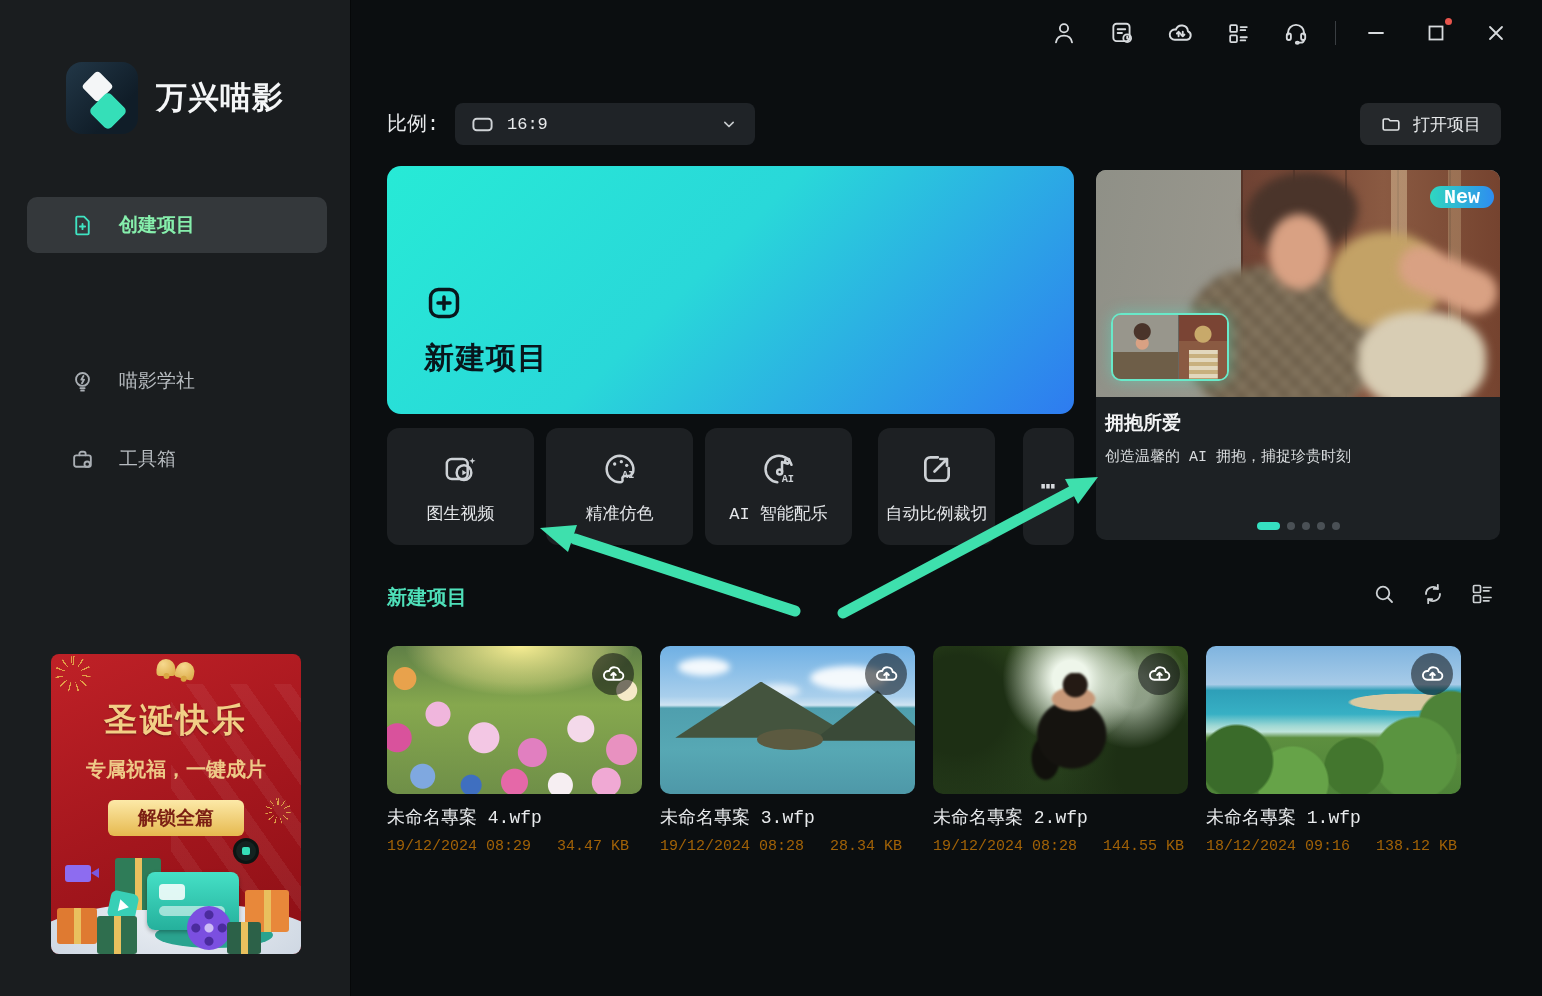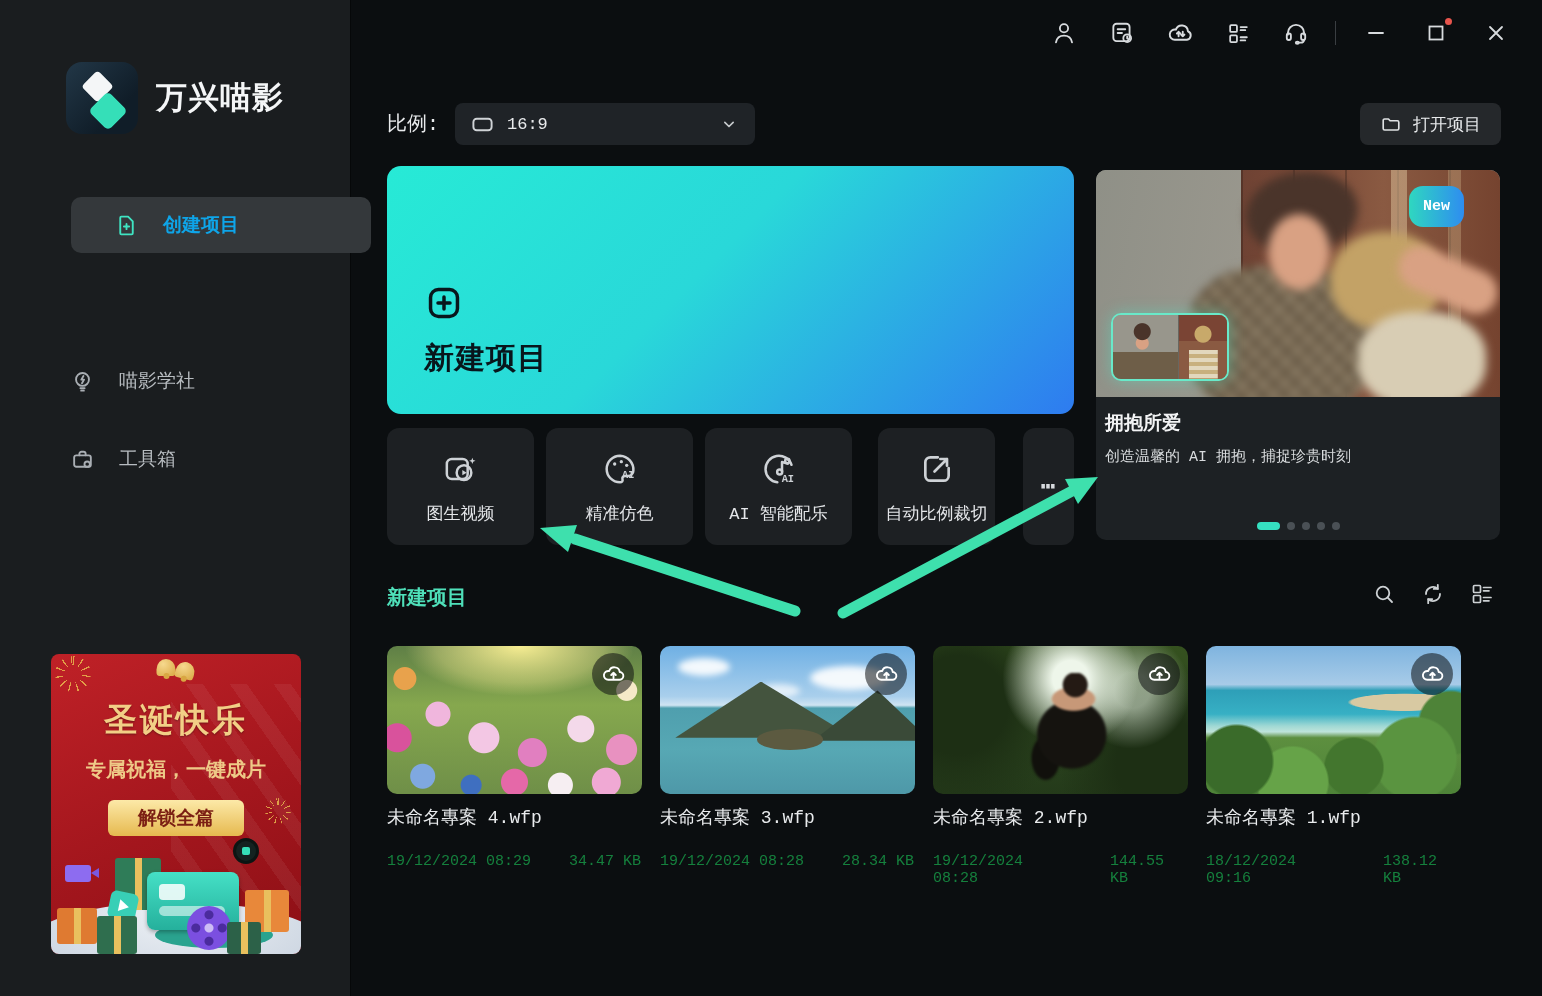--- a/index.html
+++ b/index.html
@@ -9,21 +9,21 @@
 
   
   .sidebar { position:absolute; left:0; top:0; width:351px; height:996px; background:#1a1d1f; border-right:1px solid #060809; }
   .logo-row { position:absolute; left:66px; top:62px; display:flex; align-items:center; gap:18px; }
   .logo-mark { position:relative; width:72px; height:72px; border-radius:16px; background:linear-gradient(135deg,#223747 0%,#101d28 70%); overflow:hidden; }
   .logo-mark .d1 { position:absolute; left:20px; top:13px; width:23px; height:23px; background:#f4f6f7; transform:rotate(45deg); border-radius:4px; }
   .logo-mark .d2 { position:absolute; left:28px; top:35px; width:28px; height:28px; background:#35dfb8; transform:rotate(45deg); border-radius:5px; }
   .logo-text { font-size:31px; font-weight:800; color:#f4f6f7; letter-spacing:1px; }
 
   .nav-item { position:absolute; left:27px; width:300px; height:56px; border-radius:10px; display:flex; align-items:center; gap:24px; padding-left:42px; color:#b7bcc0; font-size:19px; cursor:pointer; }
-  .nav-item.active { background:#34383b; color:#0ea5e9; font-weight:700;margin-left:44px; }
+  .nav-item.active { background:#34383b; color:#86efac; font-weight:700; }
   .nav-item .ic { width:26px; height:26px; display:flex; align-items:center; justify-content:center; color:#a9aeb3; }
   .nav-item.active .ic { color:#3fe4c2; }
 
   
   .xmas { position:absolute; left:51px; top:654px; width:250px; height:300px; border-radius:8px; overflow:hidden; background:linear-gradient(155deg,#bf2127 0%,#a3161d 55%,#8c0f15 100%); }
   .xmas .sheen { position:absolute; right:-20px; top:30px; width:150px; height:230px; background:repeating-linear-gradient(55deg,rgba(255,255,255,.06) 0 14px,transparent 14px 36px); }
   .spark { position:absolute; width:36px; height:36px; border-radius:50%; background:repeating-conic-gradient(#e9b84e 0 5deg,transparent 5deg 32deg); -webkit-mask:radial-gradient(circle,transparent 0 34%,#000 35%); mask:radial-gradient(circle,transparent 0 34%,#000 35%); opacity:.85; }
   .spark.s1 { left:4px; top:2px; }
   .spark.s2 { right:10px; bottom:130px; width:26px; height:26px; }
   .bells { position:absolute; top:5px; left:50%; transform:translateX(-50%); display:flex; gap:1px; }
@@ -91,21 +91,21 @@
         repeating-linear-gradient(90deg,rgba(0,0,0,.22) 0 2px,transparent 2px 52px),
         linear-gradient(90deg,#6e4233 0%,#7d4b38 30%,#8a5a42 55%,#75432f 100%); }
   .ppl div { position:absolute; filter:blur(5px); }
   .hair-m { left:150px; top:2px; width:112px; height:82px; background:#4a342a; border-radius:50%; transform:rotate(-8deg); }
   .face-m { left:172px; top:44px; width:62px; height:76px; background:#d9a183; border-radius:50%; }
   .shirt-m { left:92px; top:96px; width:186px; height:150px; border-radius:40%; background:#7a6a52;
       background-image:repeating-linear-gradient(45deg,rgba(40,30,20,.35) 0 7px,transparent 7px 16px),repeating-linear-gradient(-45deg,rgba(235,225,205,.3) 0 5px,transparent 5px 14px); }
   .hair-c { left:234px; top:62px; width:112px; height:98px; background:#c3a266; border-radius:48%; }
   .shirt-c { left:262px; top:142px; width:128px; height:96px; background:#d8cdb4; border-radius:45%; }
   .arm-m { left:300px; top:88px; width:104px; height:44px; background:#d9a183; border-radius:22px; transform:rotate(24deg); }
-  .badge-new { position:absolute; right:36px; top:16px; height:41px; padding:0 14px; border-radius:14px; background:linear-gradient(90deg,#2fd7c0,#2e8df0); color:#fff; font-size:15px; font-weight:800; display:flex; align-items:center; }
+  .badge-new { position:absolute; right:6px; top:16px; height:22px; padding:0 14px; border-radius:14px; background:linear-gradient(90deg,#2fd7c0,#2e8df0); color:#fff; font-size:20px; font-weight:800; display:flex; align-items:center; }
   .inset { position:absolute; left:15px; top:143px; width:118px; height:68px; border:2px solid #69e9c9; border-radius:10px; box-shadow:0 0 16px rgba(80,230,200,.45); overflow:hidden; display:flex; }
   .inset .ia { flex:1.35; background:linear-gradient(180deg,#98968c 0 30%,#8d8a80 30% 55%,#6e5e48 55% 100%);
       background-image:radial-gradient(circle at 45% 26%,#4a342a 0 8px,transparent 9px),radial-gradient(circle at 45% 44%,#d9a183 0 6px,transparent 7px),linear-gradient(180deg,#98968c 0 58%,#6e5e48 58%); }
   .inset .ib { flex:1; border-left:1px solid rgba(0,0,0,.3); background:linear-gradient(180deg,#7a4434 0 28%,#82503c 28%);
       background-image:radial-gradient(circle at 50% 30%,#c8a96a 0 8px,transparent 9px),repeating-linear-gradient(180deg,#e2d7bd 0 4px,#c8b07e 4px 8px),linear-gradient(180deg,#7a4434 0 40%,#8a5a42 40%); background-size:100% 100%,60% 45%,100% 100%; background-position:0 0,50% 100%,0 0; background-repeat:no-repeat; }
   .pc-title { position:absolute; left:9px; top:240px; font-size:19px; font-weight:700; color:#f2f3f4; }
   .pc-sub { position:absolute; left:9px; top:277px; font-size:15px; color:#d8dbdd; }
   .dots { position:absolute; left:0; right:0; top:352px; display:flex; align-items:center; justify-content:center; gap:7px; }
   .dot { width:8px; height:8px; border-radius:50%; background:#4a5055; cursor:pointer; }
   .dot.active { width:23px; border-radius:4px; background:#35e0c0; }
@@ -113,21 +113,21 @@
   
   .local-title { position:absolute; left:387px; top:584px; font-size:20px; font-weight:800; color:#4fe0ba; }
   .local-actions { position:absolute; left:1372px; top:582px; display:flex; gap:25px; color:#cdd1d4; }
   .la-ic { width:24px; height:24px; display:flex; align-items:center; justify-content:center; cursor:pointer; }
 
   .proj { position:absolute; top:646px; width:255px; cursor:pointer; }
   .p1 { left:387px; } .p2 { left:660px; } .p3 { left:933px; } .p4 { left:1206px; }
   .thumb { position:relative; width:255px; height:148px; border-radius:10px; overflow:hidden; }
   .up-ic { position:absolute; right:8px; top:7px; width:42px; height:42px; border-radius:50%; background:rgba(15,17,19,.55); display:flex; align-items:center; justify-content:center; color:#fff; }
   .p-name { margin-top:11px; font-size:18px; color:#e9ebed; }
-  .p-meta { margin-top:24px; font-size:15px; color:#15803d; display:flex; gap:38px; }
+  .p-meta { margin-top:9px; font-size:15px; color:#a16207; display:flex; gap:26px; }
 
   .t-flowers { background-color:#8cab52;
     background-image:
       radial-gradient(ellipse 60% 45% at 52% 0%,rgba(255,243,150,.95),rgba(255,240,150,.35) 55%,transparent 75%),
       radial-gradient(circle at 7% 22%,#e8a24c 0 11px,transparent 12px),
       radial-gradient(circle at 4% 62%,#d9529c 0 14px,transparent 15px),
       radial-gradient(circle at 20% 46%,#f0b6dd 0 12px,transparent 13px),
       radial-gradient(circle at 38% 62%,#f3c7e4 0 15px,transparent 16px),
       radial-gradient(circle at 57% 72%,#e17fc0 0 14px,transparent 15px),
       radial-gradient(circle at 76% 56%,#f4d9ea 0 13px,transparent 14px),

